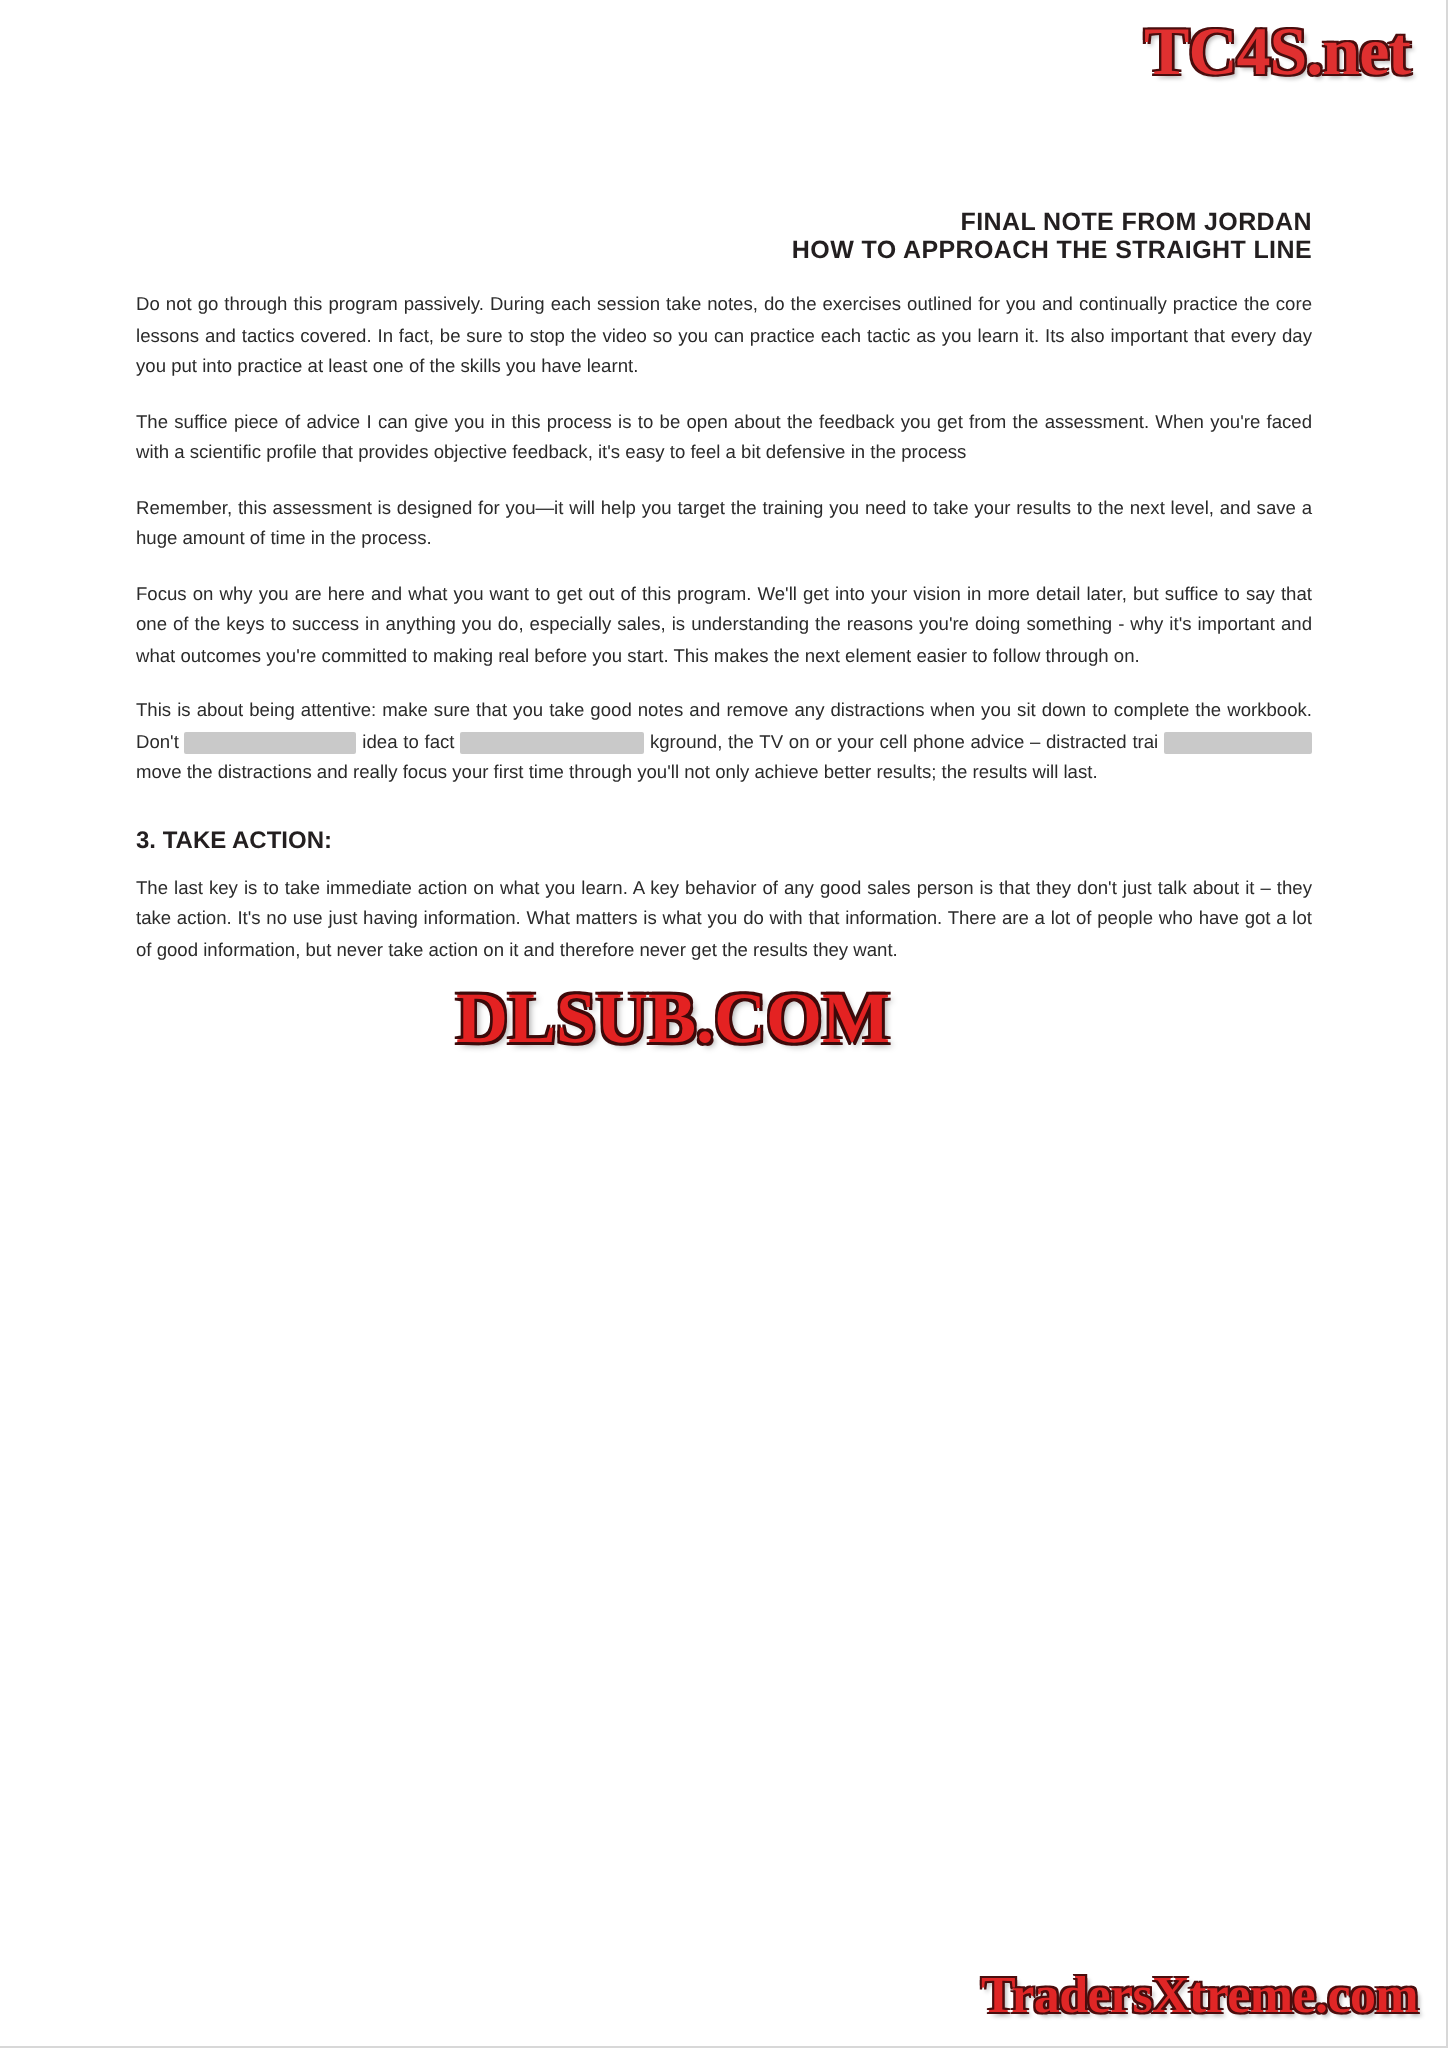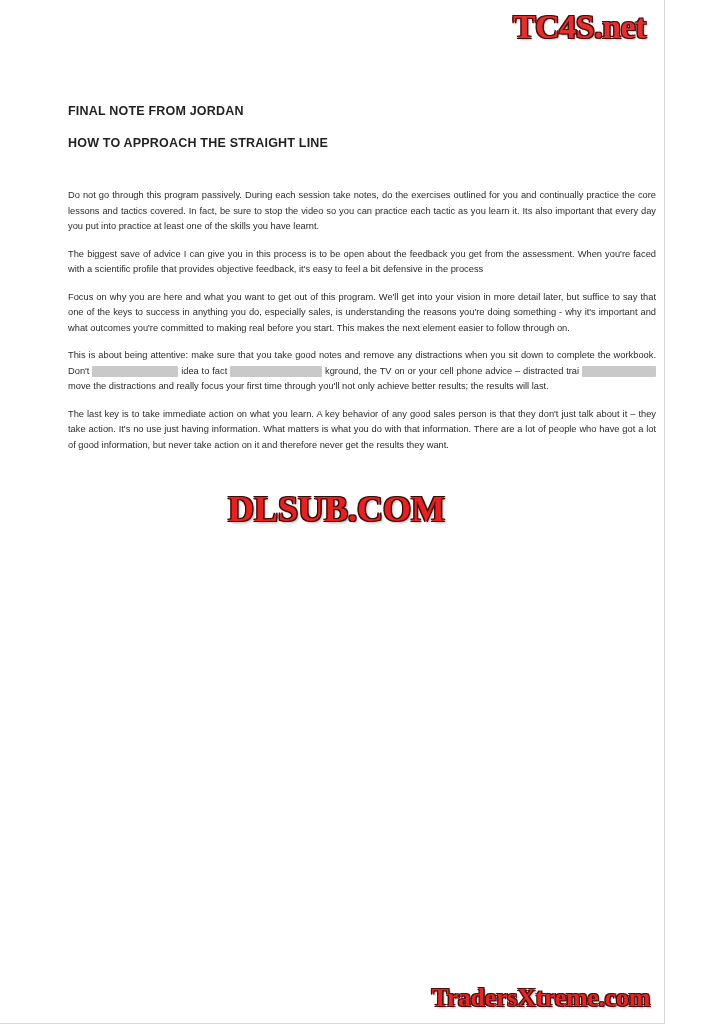--- a/index.html
+++ b/index.html
@@ -14,21 +14,21 @@
     position: relative;
     font-family: "Liberation Sans", sans-serif;
     color: #231f20;
     overflow: hidden;
   }
 
   
   .page {
     position: absolute;
     left: 0; top: 0;
-    width: 665px;
+    width: 724px;
     height: 1024px;
     background: #ffffff;
     border-right: 1px solid #d8d8d8;
     border-bottom: 1px solid #d8d8d8;
   }
 
   .watermark-top {
     position: absolute;
     top: 8px;
     right: 18px;
@@ -82,37 +82,37 @@
   }
 
   .content {
     position: absolute;
     left: 68px;
     top: 0;
     width: 588px;
   }
 
   .doc-title {
-    text-align: left;
+    text-align: right;
     font-size: 12.5px;
     font-weight: bold;
     letter-spacing: 0.2px;
     margin: 0;
   }
   .title-1 { margin-top: 104px; }
-  .title-2 { margin-top: 18px; }
+  .title-2 { }
 
   p.body-text {
     font-size: 9.3px;
     line-height: 15.5px;
     text-align: justify;
     margin: 0 0 12px 0;
     color: #2b2b2b;
   }
-  p.first-para { margin-top: 38px; }
+  p.first-para { margin-top: 13px; }
 
   h2.lead {
     font-size: 13px;
     font-weight: bold;
     line-height: 20px;
     margin: 22px 0 0 0;
     color: #231f20;
   }
 
   h3.section {
@@ -138,35 +138,37 @@
 <div class="page">
 
   <div class="watermark-top">TC4S.net</div>
 
   <div class="content">
 
     <h1 class="doc-title title-1">FINAL NOTE FROM JORDAN</h1>
     <h1 class="doc-title title-2">HOW TO APPROACH THE STRAIGHT LINE</h1>
 
     <p class="body-text first-para">Do not go through this program passively. During each session take notes, do the exercises outlined for you and continually practice the core lessons and tactics covered. In fact, be sure to stop the video so you can practice each tactic as you learn it. Its also important that every day you put into practice at least one of the skills you have learnt.</p>
-    <p class="body-text">The biggest save of advice I can give you in this process is to be open about the feedback you get from the assessment. When you're faced with a scientific profile that provides objective feedback, it's easy to feel a bit defensive in the process</p>
+    <p class="body-text">The suffice piece of advice I can give you in this process is to be open about the feedback you get from the assessment. When you're faced with a scientific profile that provides objective feedback, it's easy to feel a bit defensive in the process</p>
+    <p class="body-text">Remember, this assessment is designed for you—it will help you target the training you need to take your results to the next level, and save a huge amount of time in the process.</p>
 
 
     <p class="body-text">Focus on why you are here and what you want to get out of this program. We'll get into your vision in more detail later, but suffice to say that one of the keys to success in anything you do, especially sales, is understanding the reasons you're doing something - why it's important and what outcomes you're committed to making real before you start. This makes the next element easier to follow through on.</p>
 
     <p class="body-text">
       <span>This is about being attentive: make sure that you take good notes and remove any distractions when you sit down to complete the workbook. Don't</span>
       <span class="redacted" style="width:86px"></span>
       <span>idea to fact</span>
       <span class="redacted" style="width:92px"></span>
       <span>kground, the TV on or your cell phone advice – distracted trai</span>
       <span class="redacted" style="width:74px"></span>
       <span>move the distractions and really focus your first time through you'll not only achieve better results; the results will last.</span>
     </p>
 
+    <h3 class="section">3. TAKE ACTION:</h3>
     <p class="body-text">The last key is to take immediate action on what you learn. A key behavior of any good sales person is that they don't just talk about it – they take action. It's no use just having information. What matters is what you do with that information. There are a lot of people who have got a lot of good information, but never take action on it and therefore never get the results they want.</p>
 
   </div>
 
   <div class="watermark-center">DLSUB.COM</div>
   <div class="watermark-bottom">TradersXtreme.com</div>
 
 </div>
 
 </body></html>

